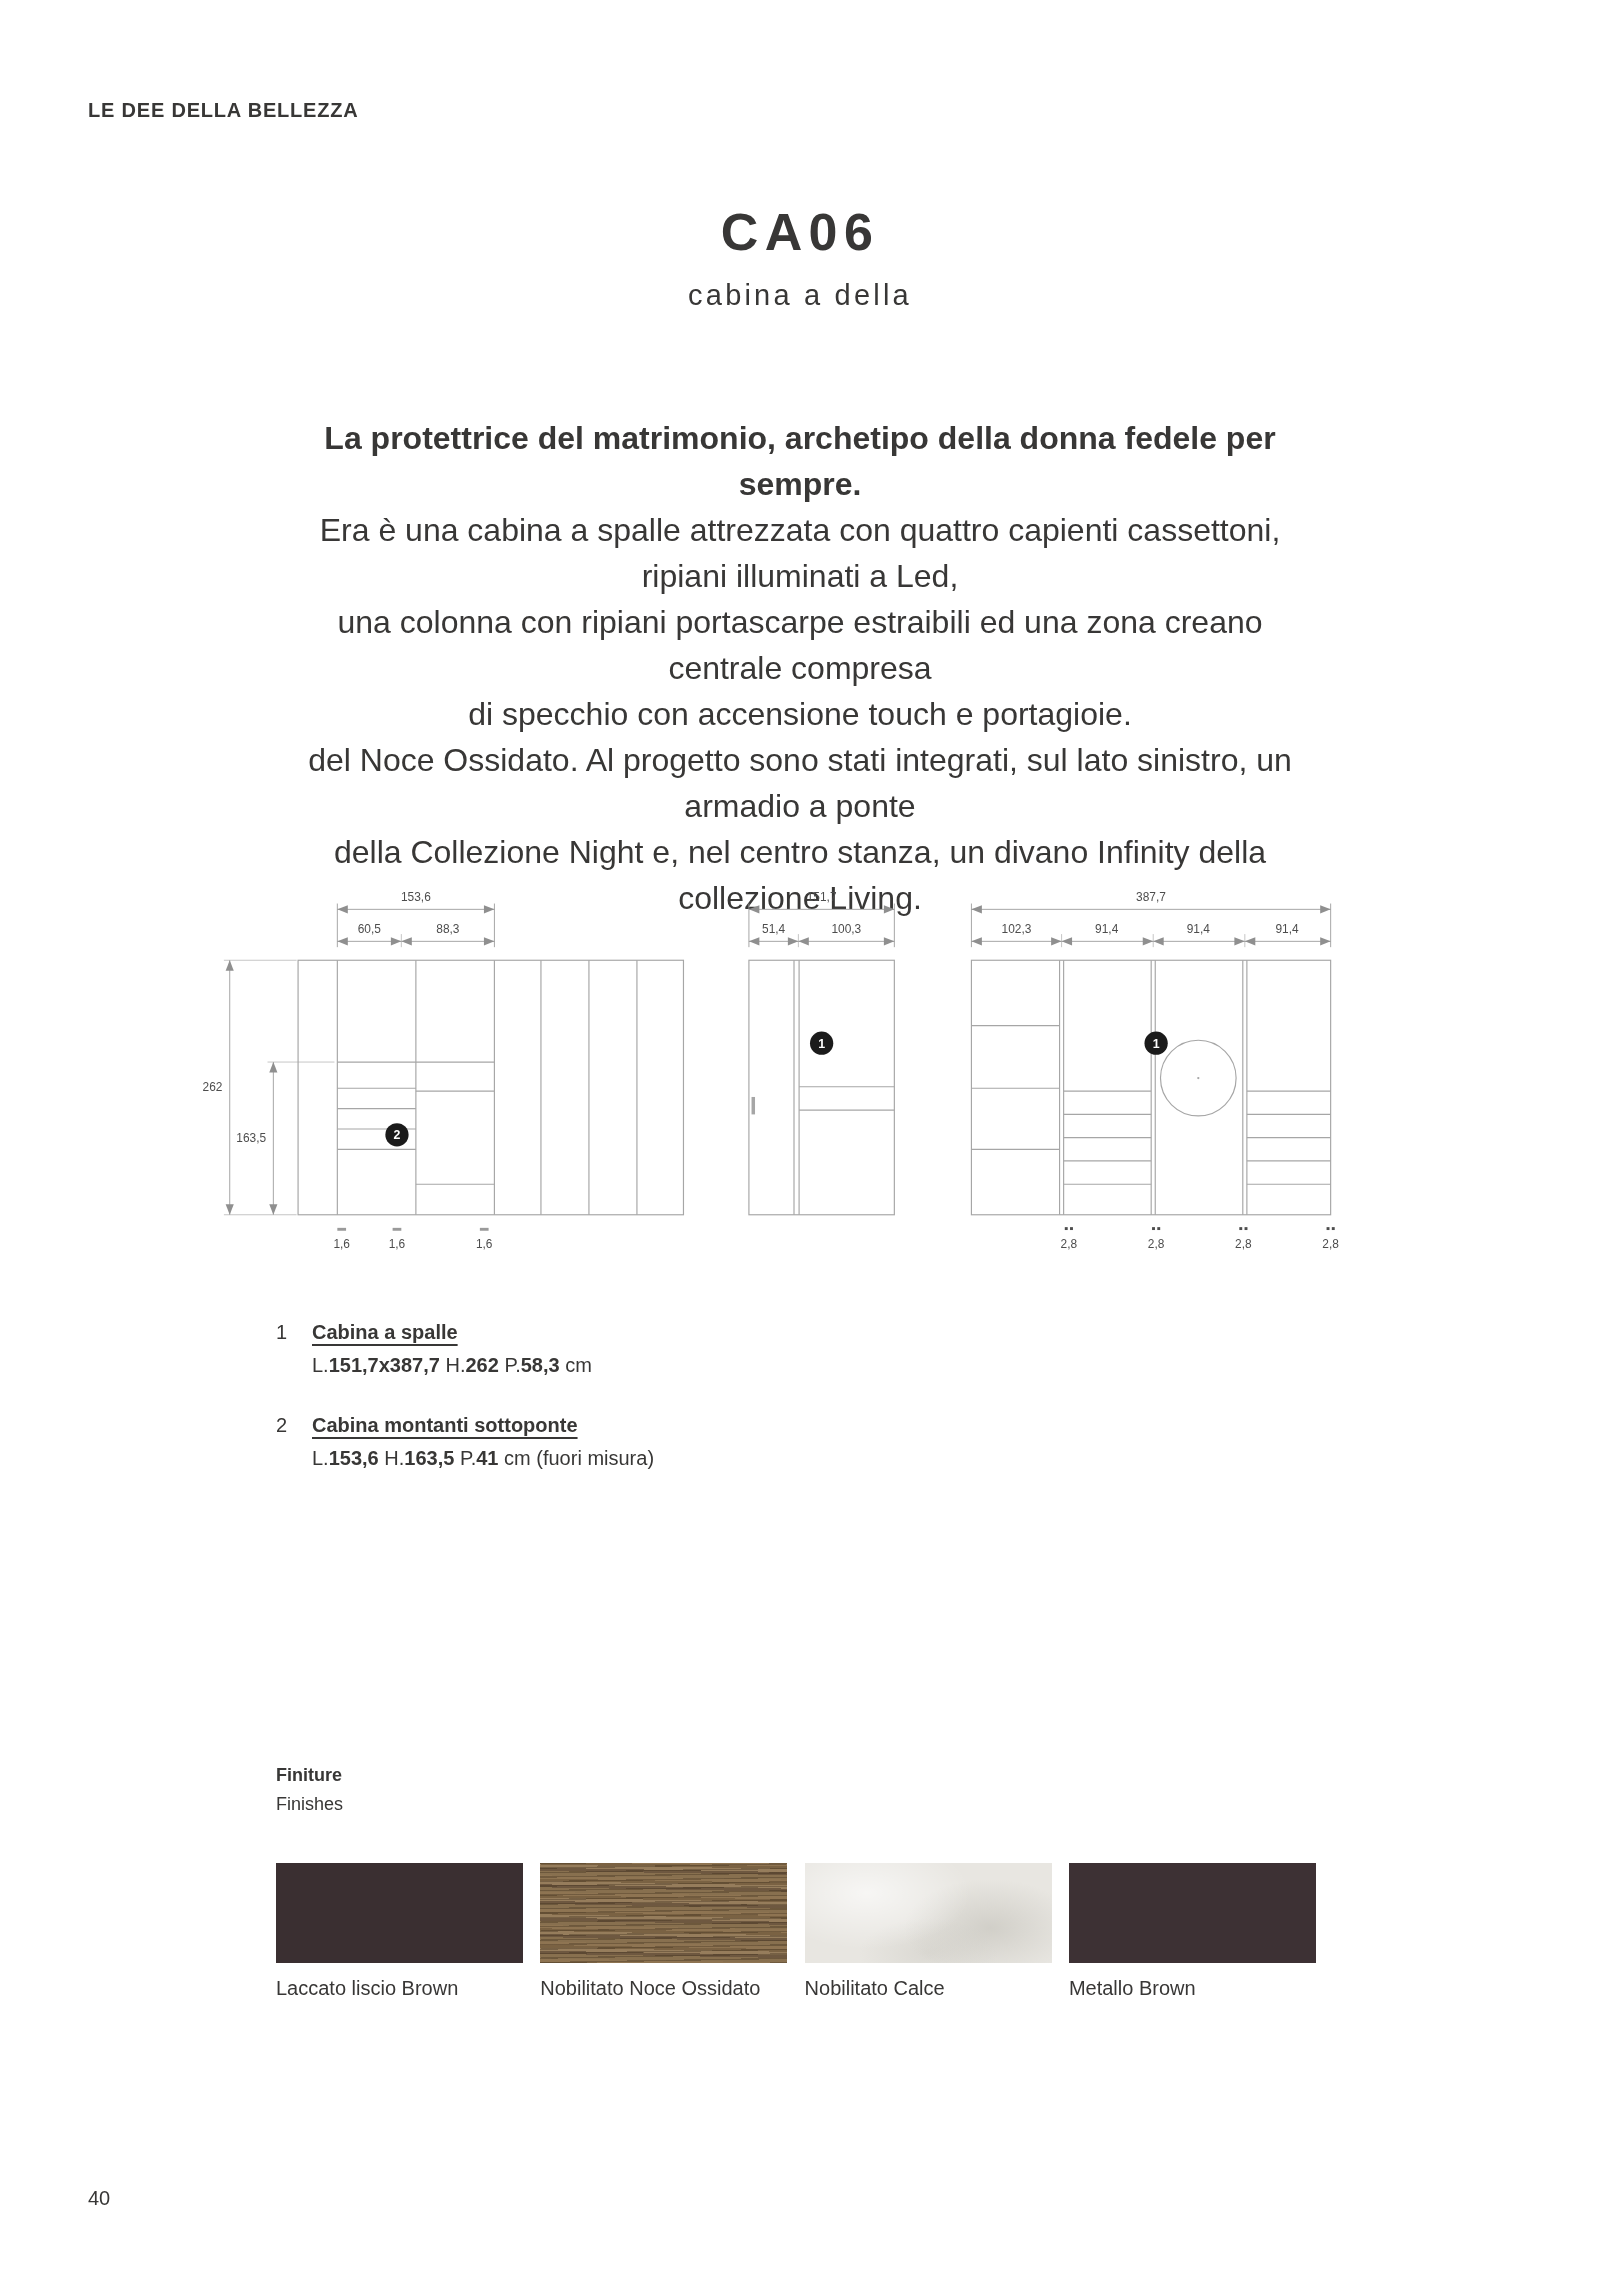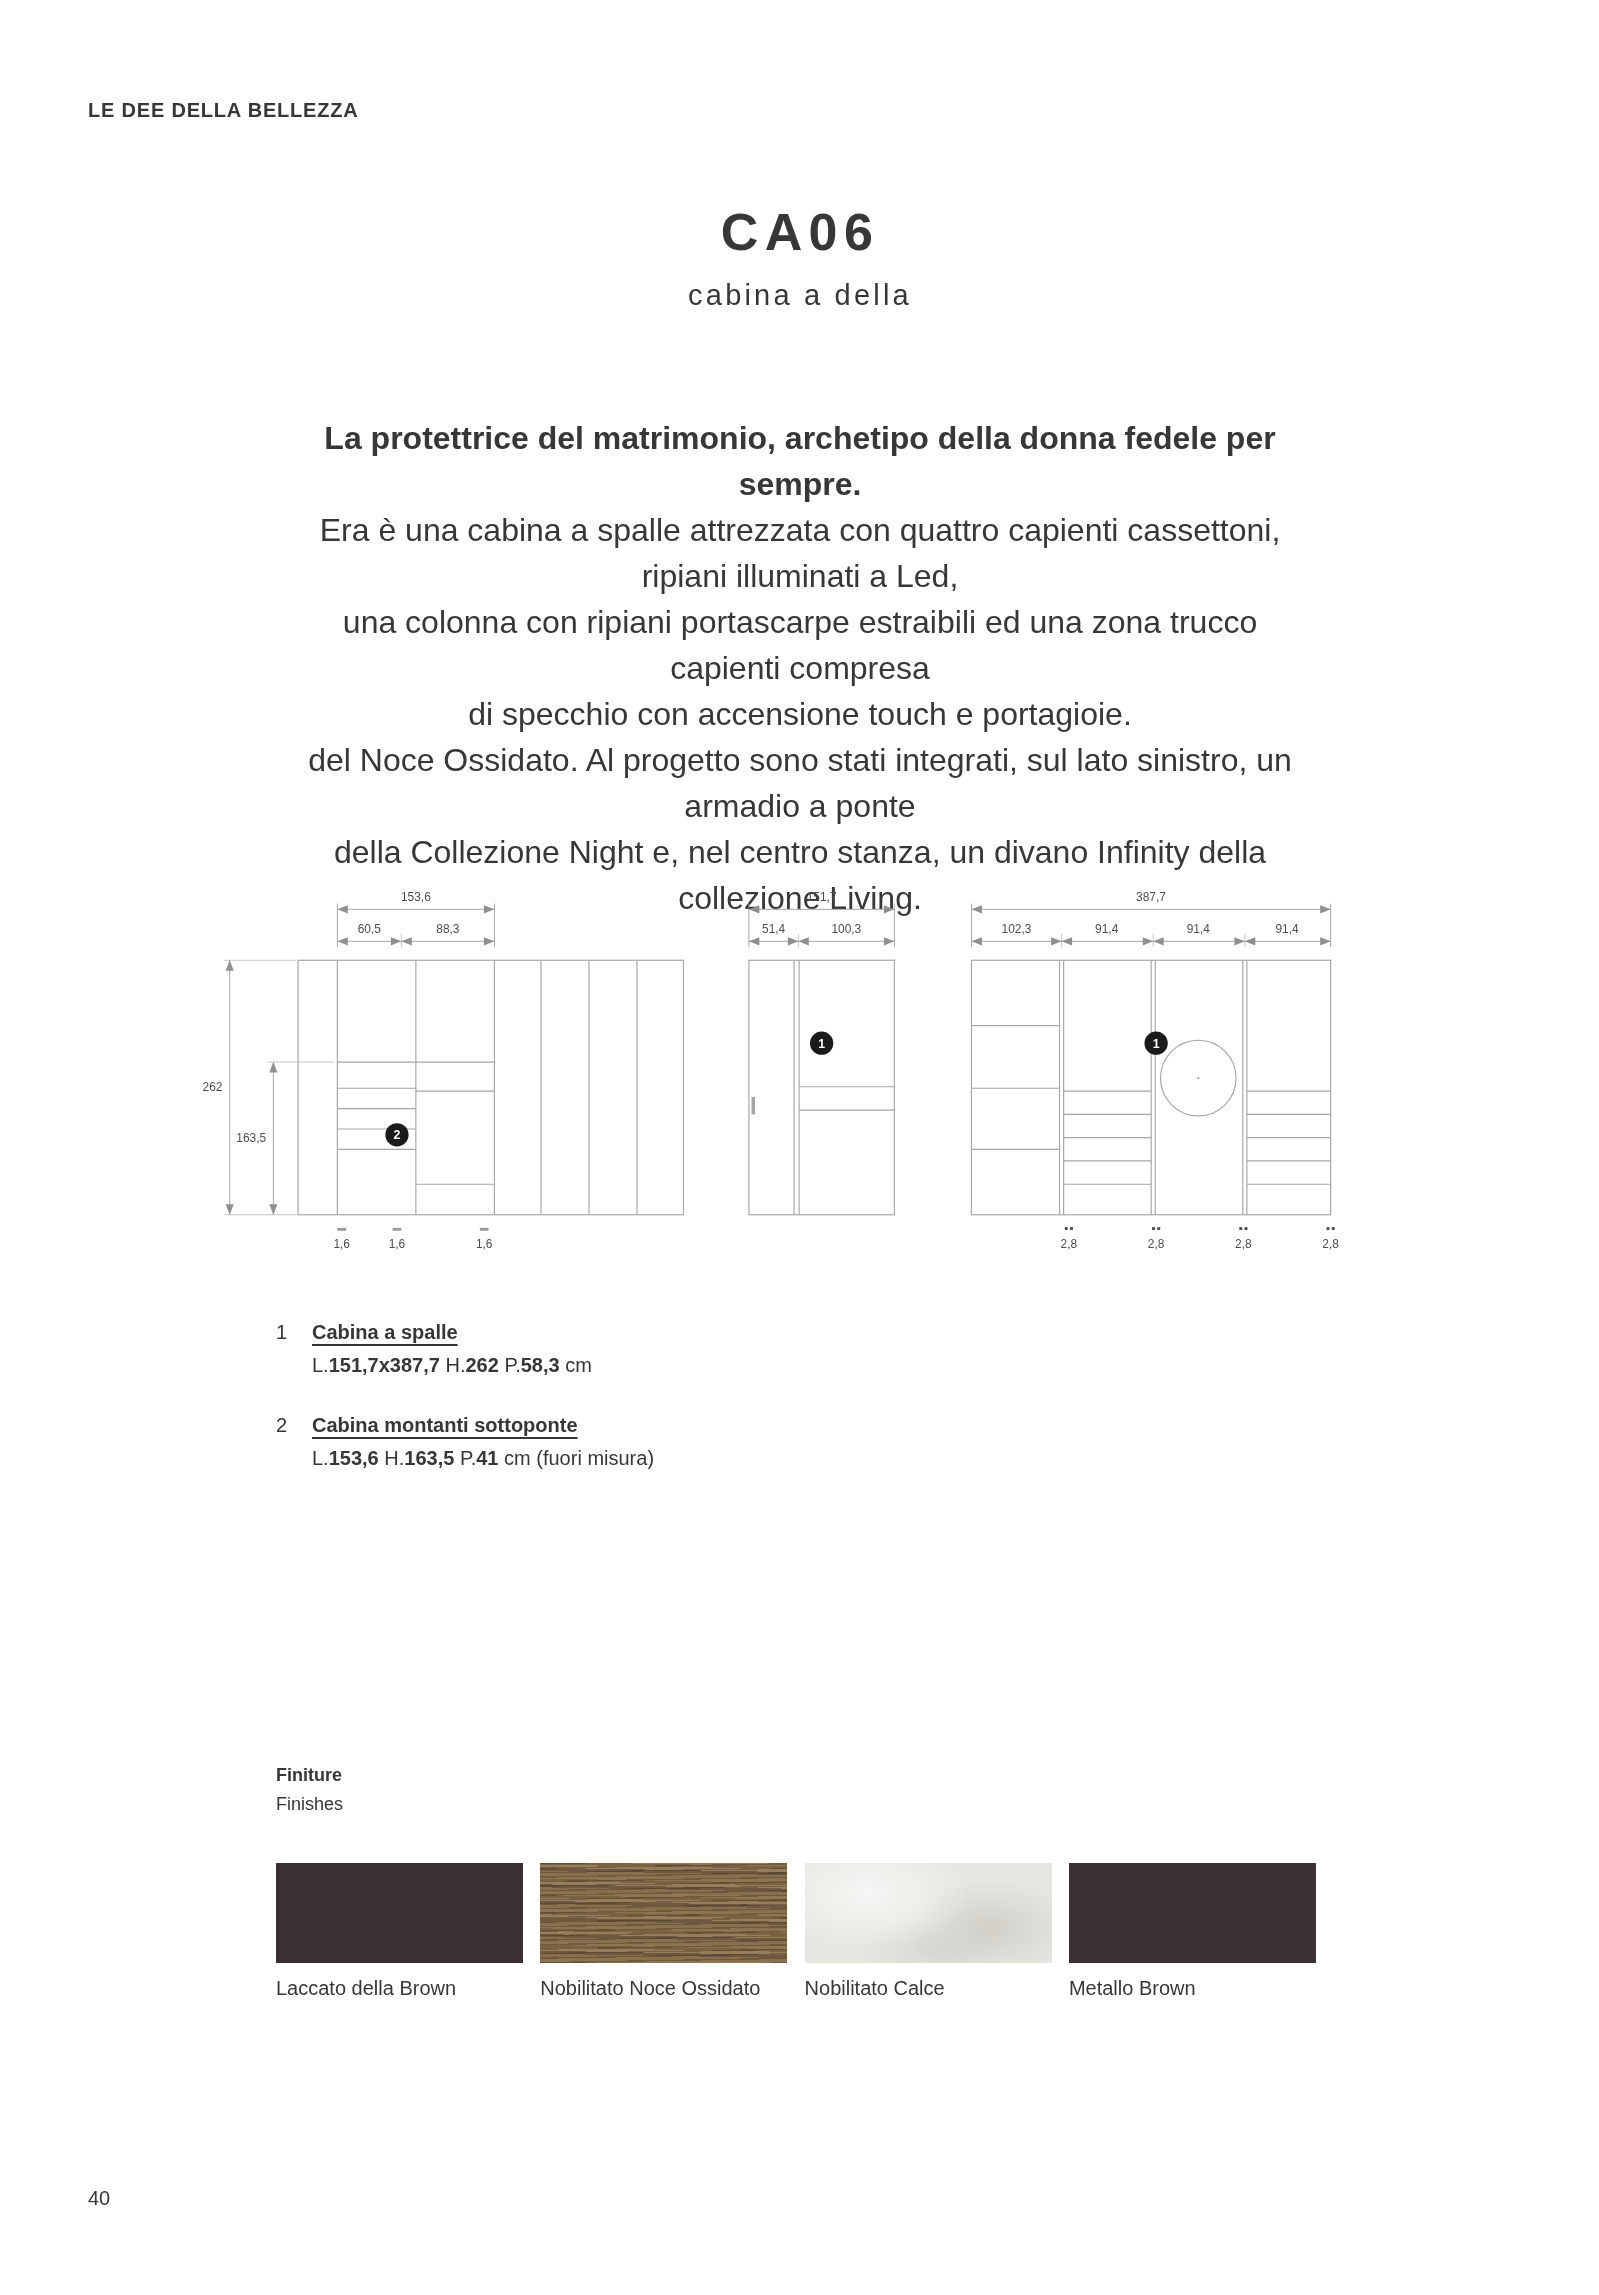--- a/index.html
+++ b/index.html
@@ -68,21 +68,21 @@
   <div class="collection-header">LE DEE DELLA BELLEZZA</div>
 
   <div class="title-block">
     <h1 class="product-code">CA06</h1>
     <div class="product-subtitle">cabina a della</div>
   </div>
 
   <div class="description">
     <p class="lead">La protettrice del matrimonio, archetipo della donna fedele per sempre.</p>
     <p>Era è una cabina a spalle attrezzata con quattro capienti cassettoni, ripiani illuminati a Led,</p>
-    <p>una colonna con ripiani portascarpe estraibili ed una zona trucco capienti compresa</p>
+    <p>una colonna con ripiani portascarpe estraibili ed una zona creano centrale compresa</p>
     <p>di specchio con accensione touch e portagioie.</p>
     <p>del Noce Ossidato. Al progetto sono stati integrati, sul lato sinistro, un armadio a ponte</p>
     <p>della Collezione Night e, nel centro stanza, un divano Infinity della collezione Living.</p>
   </div>
 
   <div class="drawings">
     <svg viewBox="-10 0 810 270" preserveAspectRatio="xMinYMin meet">
       <defs>
         <marker id="arr" markerUnits="userSpaceOnUse" markerWidth="8" markerHeight="8" viewBox="0 0 8 8" refX="7.6" refY="4" orient="auto-start-reverse">
           <path d="M0.4,1.2 L7.6,4 L0.4,6.8 Z" fill="#8f8f8f"></path>
@@ -251,21 +251,21 @@
   </section>
 
   <div class="finishes-header">
     <div class="fin-title">Finiture</div>
     <div class="fin-sub">Finishes</div>
   </div>
 
   <div class="swatches">
     <figure class="swatch">
       <div class="swatch-chip" style="background-color: rgb(58, 47, 49);"></div>
-      <figcaption class="swatch-label">Laccato della Brown</figcaption>
+      <figcaption class="swatch-label">Laccato liscio Brown</figcaption>
     </figure>
     <figure class="swatch">
       <div class="swatch-chip chip-wood" style="background-color: rgb(138, 112, 81);"></div>
       <figcaption class="swatch-label">Nobilitato Noce Ossidato</figcaption>
     </figure>
     <figure class="swatch">
       <div class="swatch-chip chip-plaster" style="background-color: rgb(232, 230, 225);"></div>
       <figcaption class="swatch-label">Nobilitato Calce</figcaption>
     </figure>
     <figure class="swatch">

